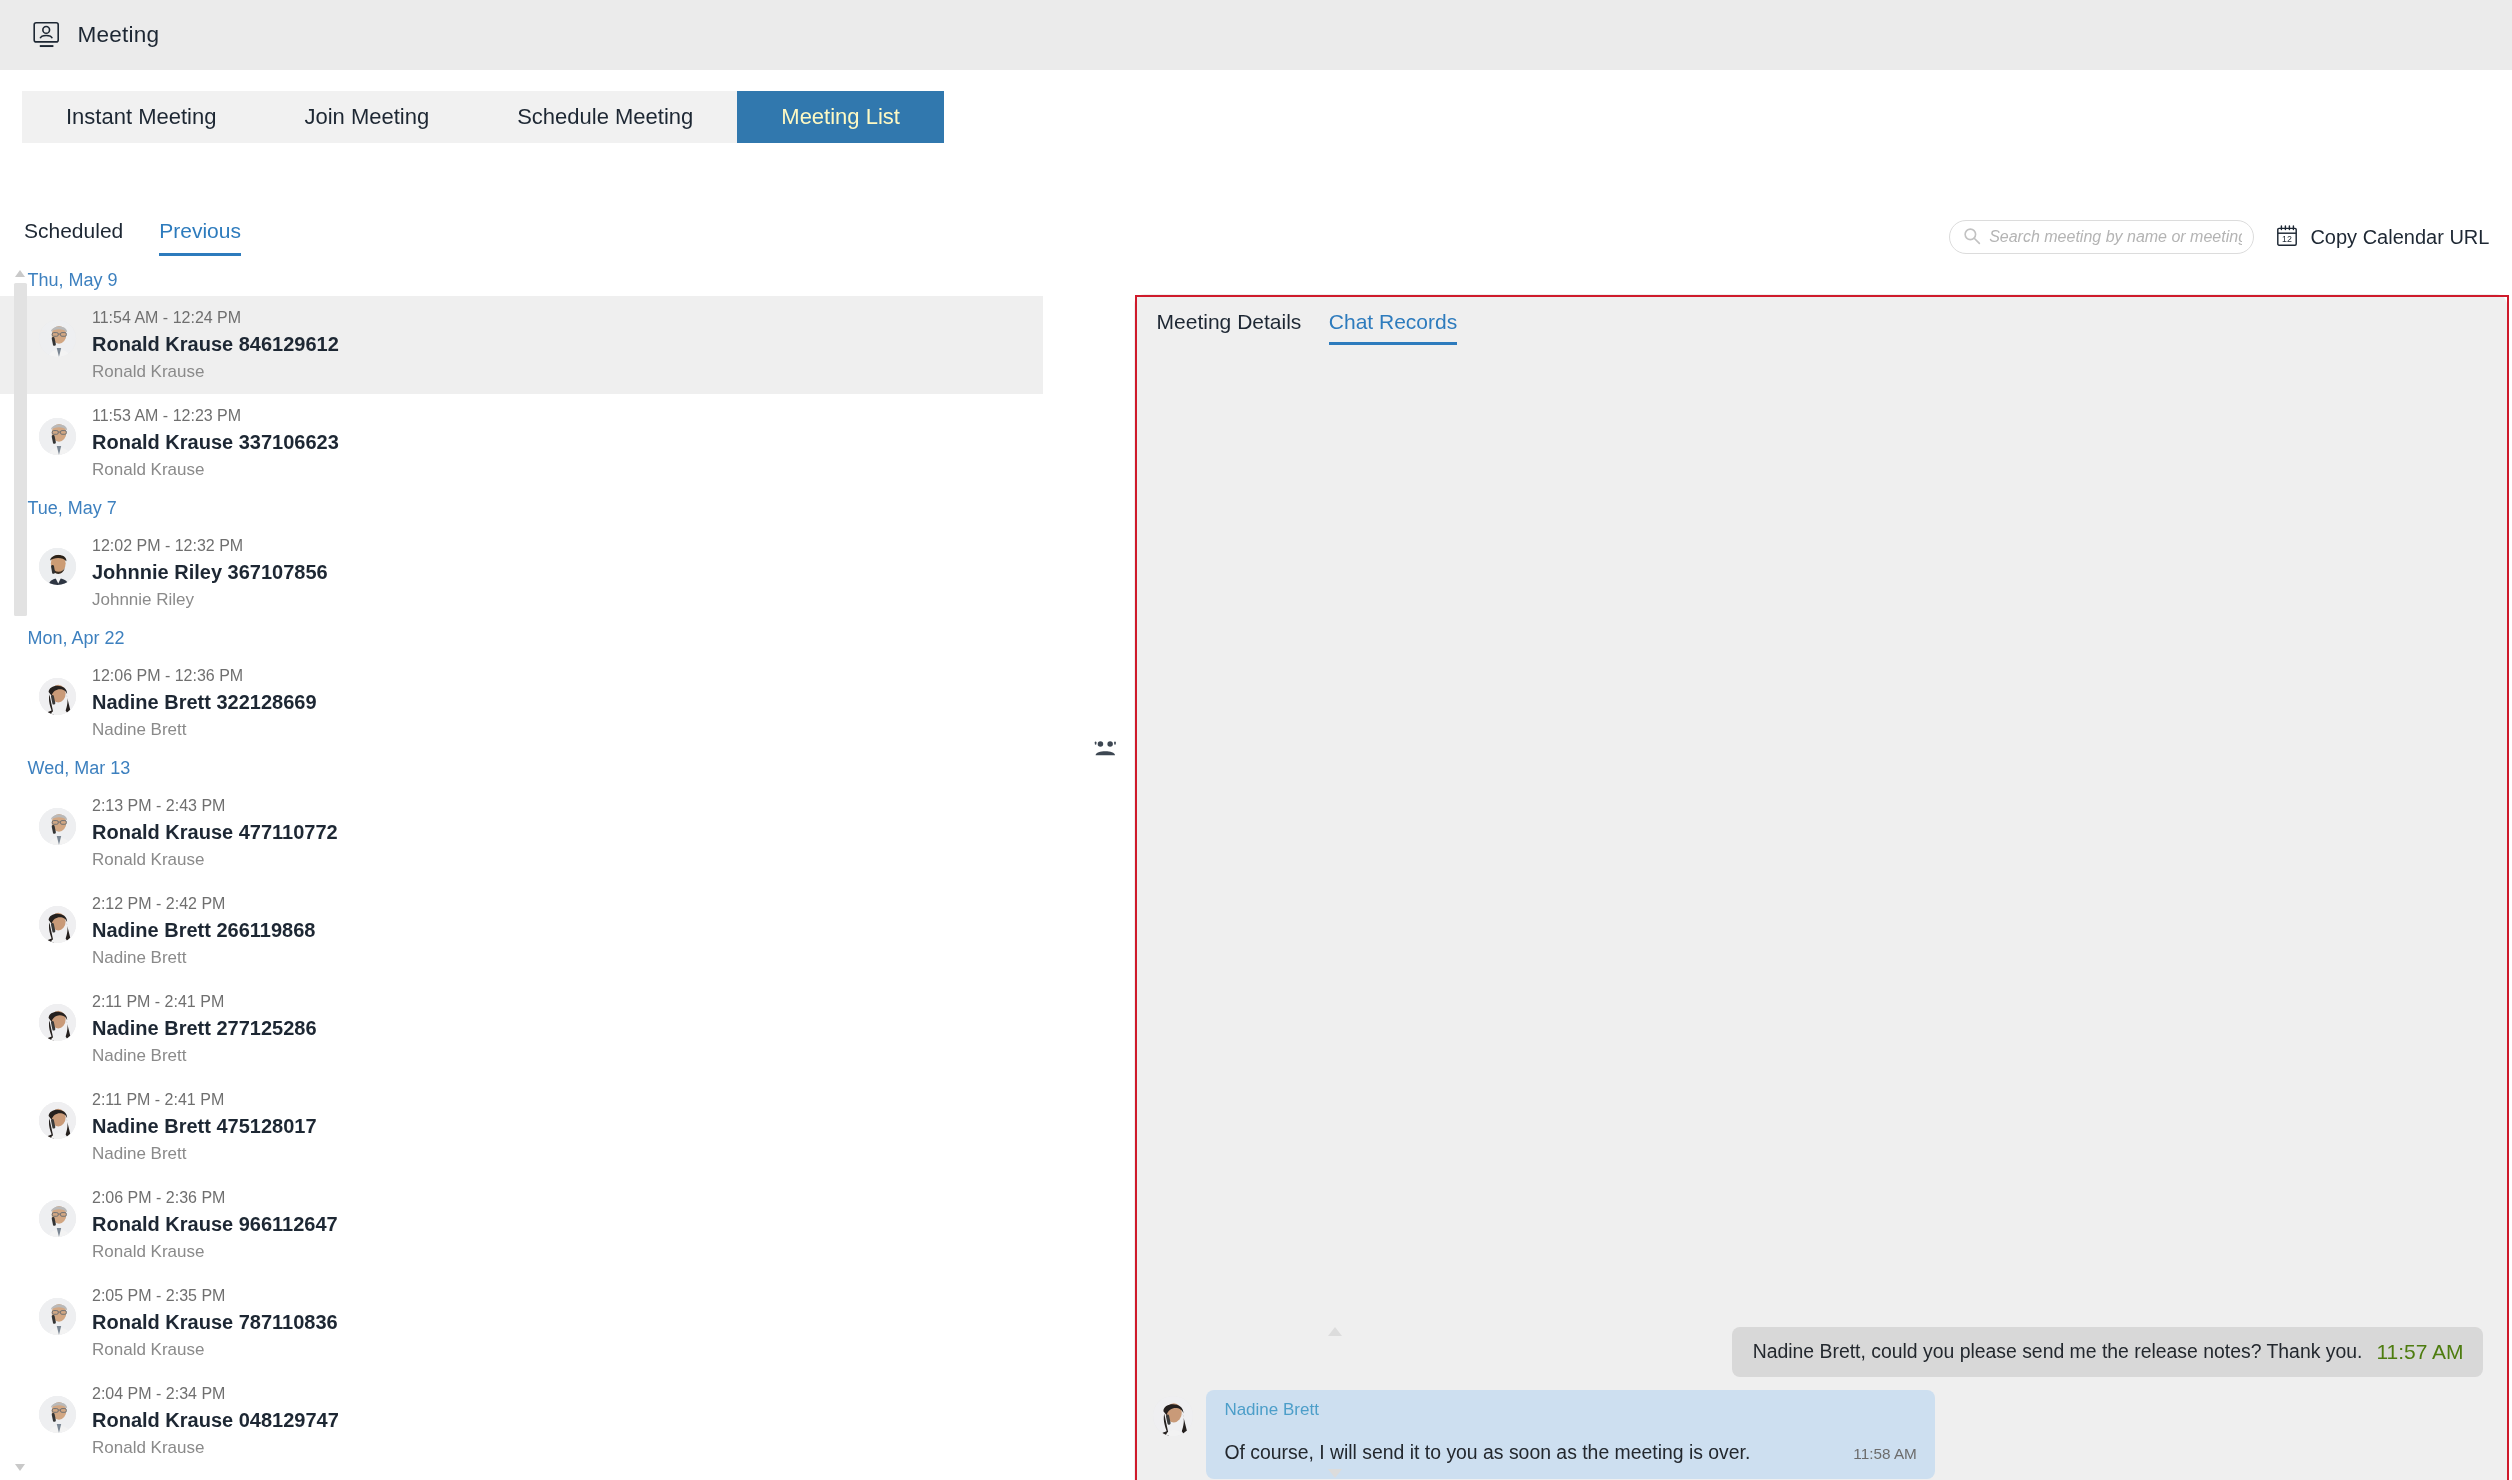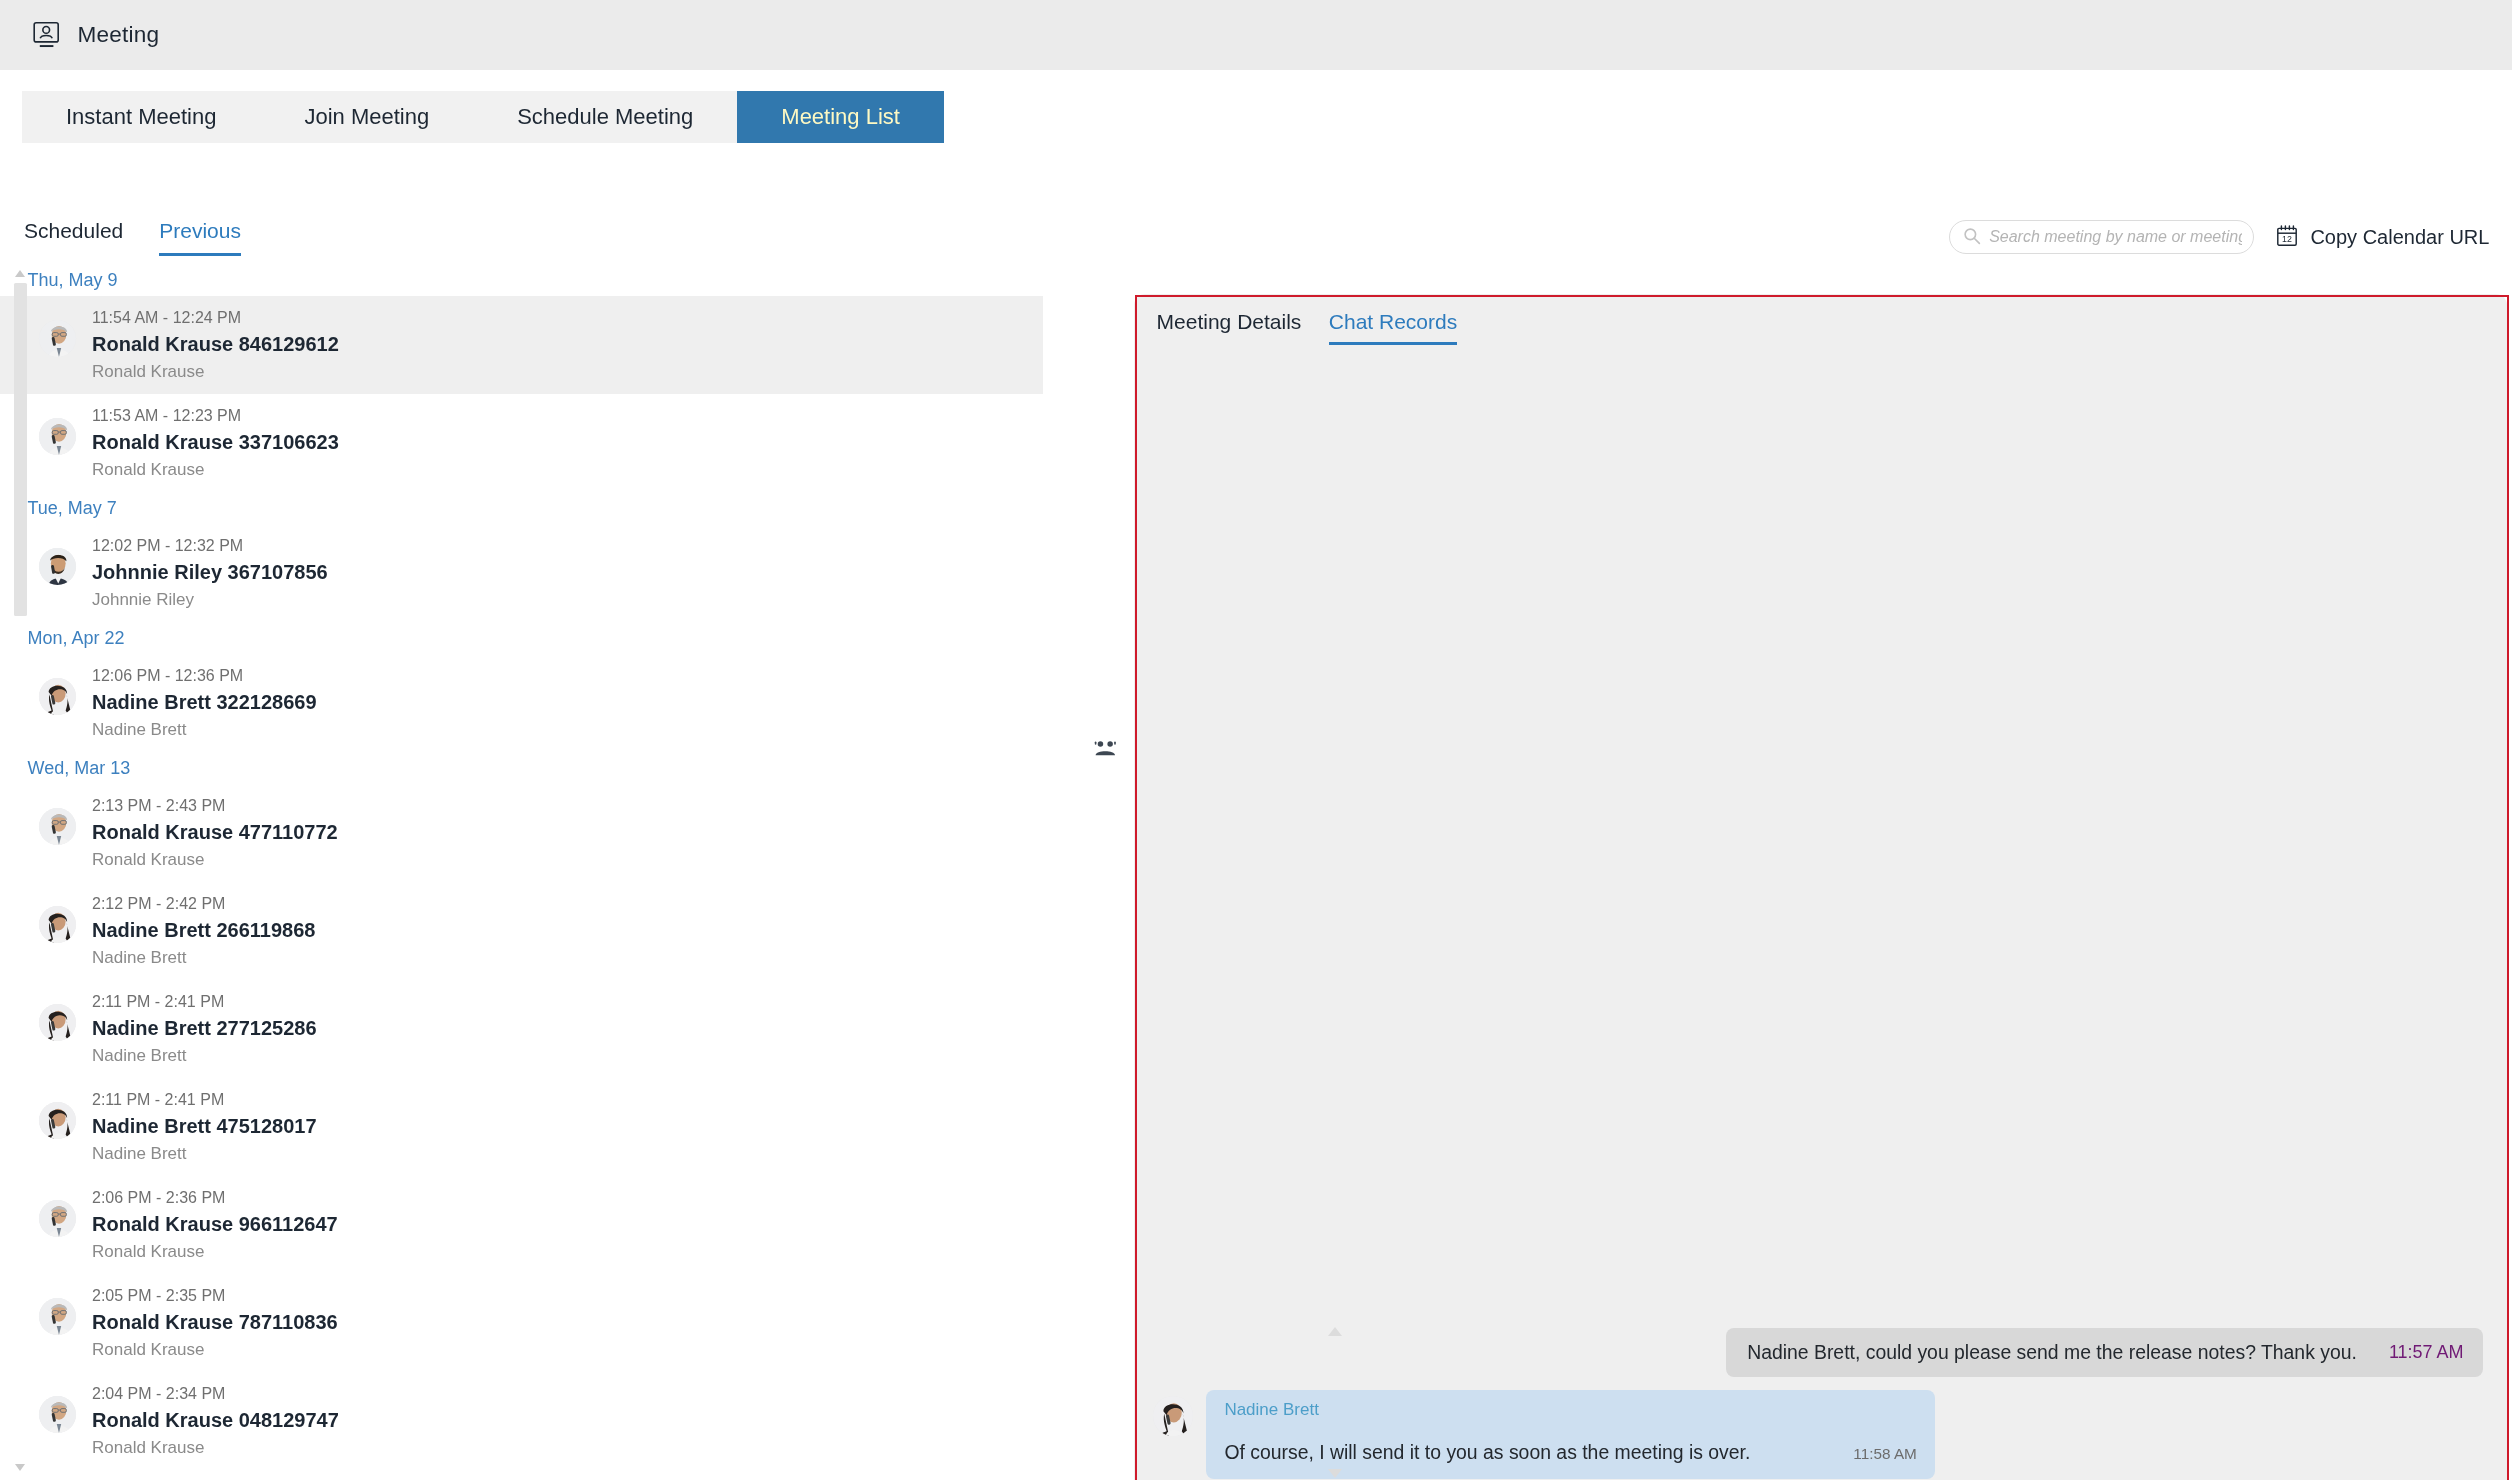--- a/index.html
+++ b/index.html
@@ -144,24 +144,24 @@
 
   .msgs {
     position: absolute; left: 0; right: 0; bottom: 27.5px;
     padding: 0 24px 0 19.4px;
   }
   .msg { display: flex; margin-bottom: 13px; }
   .msg.out { justify-content: flex-end; }
   .bubble-out {
     background: #d8d8d8; border-radius: 8px;
     padding: 13px 19.4px 13px 21px; max-width: 969px;
-    display: flex; align-items: center; gap: 32px;
+    display: flex; align-items: center; gap: 14px;
   }
   .bubble-out .txt { font-size: 19.4px; color: #23282e; white-space: nowrap; }
-  .bubble-out .ts { font-size: 18px; color: #701a75; white-space: nowrap; }
+  .bubble-out .ts { font-size: 21px; color: #4d7c0f; white-space: nowrap; }
 
   .msg.in { align-items: flex-start; }
   .in-avatar {
     width: 40px; height: 40px; border-radius: 50%; overflow: hidden;
     flex: 0 0 40px; margin-right: 13px; margin-top: 6.5px; position: relative;
     background: #e9e9ea;
   }
   .bubble-in {
     background: #cddff0; border-radius: 8px;
     padding: 10.5px 18px 14.5px 18px; min-width: 711px;

